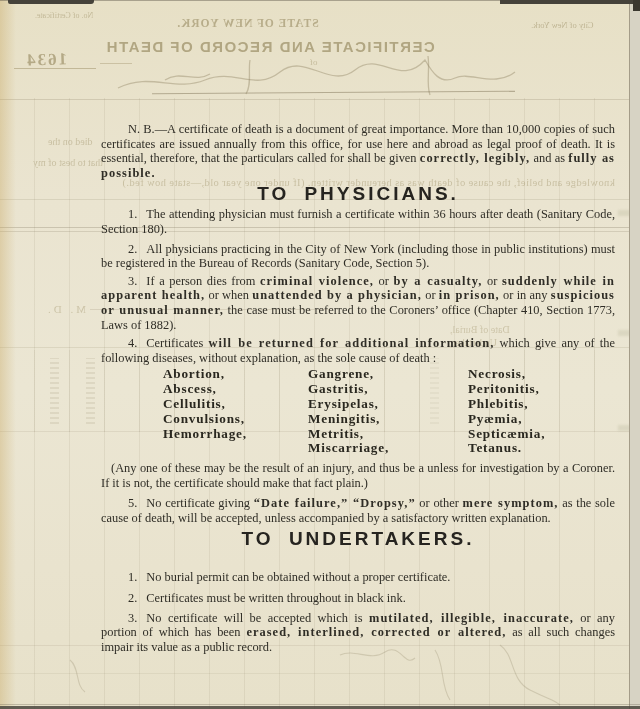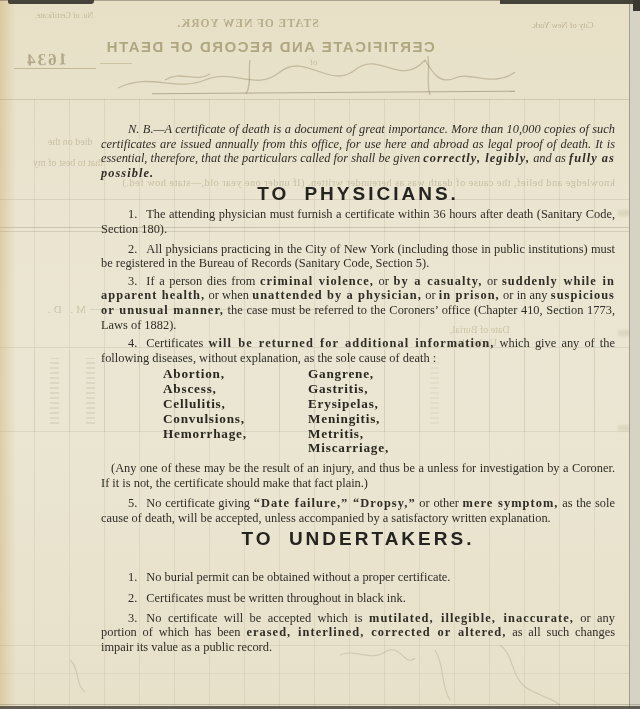--- a/index.html
+++ b/index.html
@@ -29,21 +29,21 @@
   .hline{position:absolute;left:0;right:10px;height:1px;}
 
   
   .bleed{position:absolute;transform:scaleX(-1);color:#a89c76;white-space:nowrap;}
   .bleed-title{font-family:"Liberation Sans",sans-serif;font-weight:bold;}
 
   
   .content{position:absolute;left:101px;top:122px;width:514px;color:#2f2d26;
     font-size:12.4px;line-height:14.6px;text-align:justify;}
   .content p{margin:0;}
-  .nb{text-indent:27px;margin-bottom:4px !important;font-style:italic;}
+  .nb{text-indent:27px;margin-bottom:4px !important;}
   .item{text-indent:27px;}
   .num{padding-right:9px;}
   .b{font-weight:bold;letter-spacing:1.05px;}
   h1{font-family:"Liberation Sans",sans-serif;font-size:19px;line-height:20px;font-weight:bold;
      letter-spacing:3px;word-spacing:7px;text-align:center;margin:0;color:#262420;}
   .h-phys{margin:4px 0 3px !important;}
   .h-und{margin:2px 0 21px !important;}
   .mb3{margin-bottom:3px !important;} .mb4{margin-bottom:4px !important;}
   .mb5{margin-bottom:5px !important;} .mb6{margin-bottom:6px !important;}
   .mb0{margin-bottom:0 !important;}
@@ -136,20 +136,28 @@
         <span>Hemorrhage,</span>
       </div>
       <div class="dcol dcol2">
         <span>Gangrene,</span>
         <span>Gastritis,</span>
         <span>Erysipelas,</span>
         <span>Meningitis,</span>
         <span>Metritis,</span>
         <span>Miscarriage,</span>
       </div>
+      <div class="dcol dcol3">
+        <span>Necrosis,</span>
+        <span>Peritonitis,</span>
+        <span>Phlebitis,</span>
+        <span>Pyæmia,</span>
+        <span>Septicæmia,</span>
+        <span>Tetanus.</span>
+      </div>
     </div>
 
     <p class="coroner mb6">(Any one of these may be the result of an injury, and thus be a unless for investigation by a Coroner.  If it is not, the certificate should make that fact plain.)</p>
 
     <p class="item mb4"><span class="num">5.</span><span>No certificate giving </span><span class="b">“Date failure,” “Dropsy,”</span><span> or other </span><span class="b">mere symptom,</span><span> as the sole cause of death, will be accepted, unless accompanied by a satisfactory written explanation.</span></p>
 
     <h1 class="h-und">TO UNDERTAKERS.</h1>
 
     <p class="item mb6"><span class="num">1.</span><span>No burial permit can be obtained without a proper certificate.</span></p>
 

